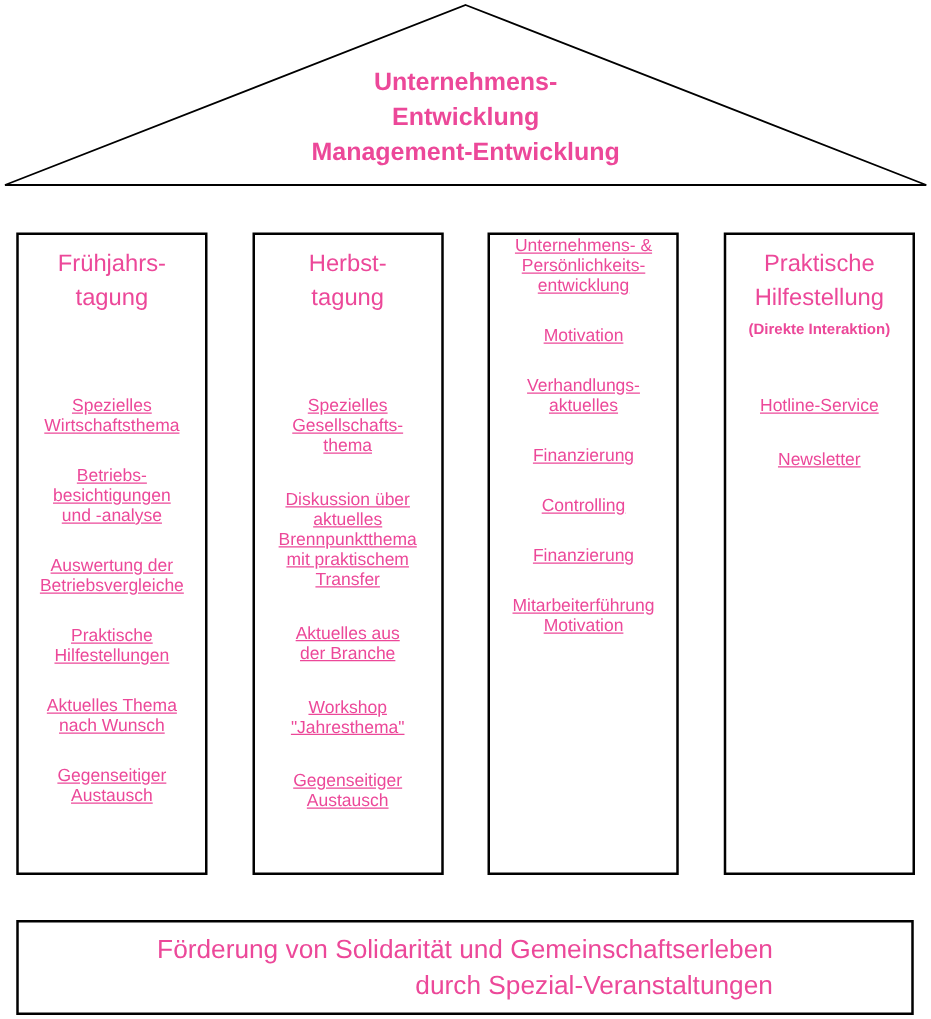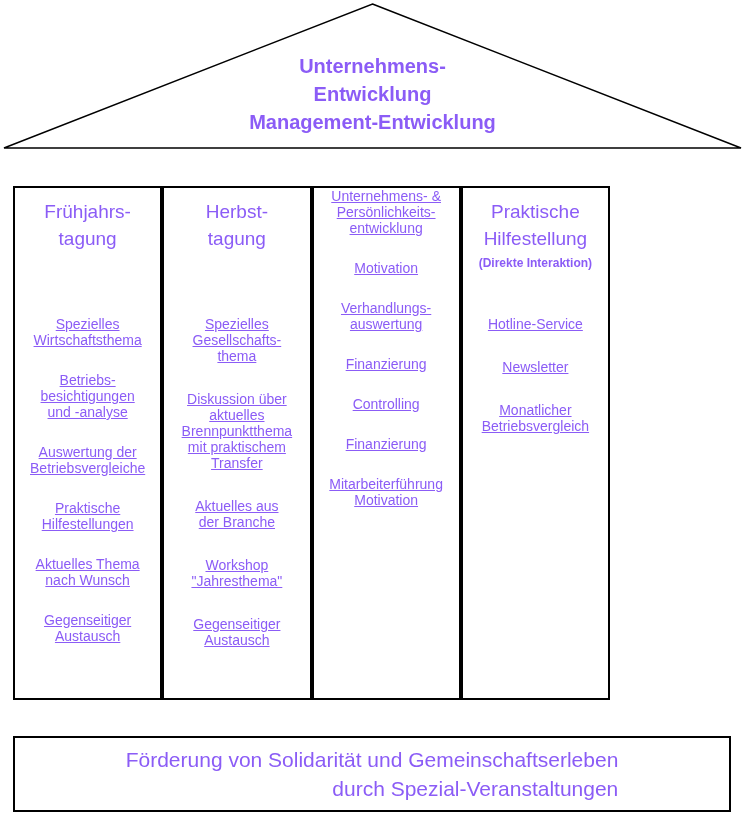--- a/index.html
+++ b/index.html
@@ -1,41 +1,41 @@
 <!DOCTYPE html>
 <html><head>
 <meta charset="utf-8">
 <style>
   html, body { margin: 0; padding: 0; background: #fff; }
   .canvas {
     position: relative;
     width: 745px;
     height: 815px;
     background: #ffffff;
-    color: #8b5cf6;
+    color: #ec4899;
     font-family: "Liberation Sans", sans-serif;
     overflow: hidden;
   }
   .roof-svg { position: absolute; top: 0; left: 0; width: 745px; height: 152px; display: block; }
   .roof-text {
     position: absolute;
     top: 52px;
     left: 0;
     width: 745px;
     text-align: center;
     font-size: 20px;
     font-weight: bold;
     line-height: 28px;
     white-space: pre-line;
   }
   .pillars {
     position: absolute;
     top: 186px;
     left: 13px;
-    width: 597px;
+    width: 719px;
     display: flex;
     justify-content: space-between;
   }
   .pillar {
     width: 153px;
     height: 514px;
     border: 2px solid #000;
     box-sizing: border-box;
     text-align: center;
     overflow: hidden;
@@ -145,40 +145,38 @@
       </div>
     </div>
 
     <div class="pillar">
       <div class="pillar-items">
         <div class="pillar-item">Unternehmens- &amp;
 Persönlichkeits-
 entwicklung</div>
         <div class="pillar-item">Motivation</div>
         <div class="pillar-item">Verhandlungs-
-auswertung</div>
+aktuelles</div>
         <div class="pillar-item">Finanzierung</div>
         <div class="pillar-item">Controlling</div>
         <div class="pillar-item">Finanzierung</div>
         <div class="pillar-item">Mitarbeiterführung
 Motivation</div>
       </div>
     </div>
 
     <div class="pillar">
       <div class="pillar-title-block">
         <div class="pillar-title">Praktische
 Hilfestellung</div>
         <div class="pillar-subtitle">(Direkte Interaktion)</div>
       </div>
       <div class="pillar-items wide-gap">
         <div class="pillar-item">Hotline-Service</div>
         <div class="pillar-item">Newsletter</div>
-        <div class="pillar-item">Monatlicher
-Betriebsvergleich</div>
       </div>
     </div>
 
   </div>
 
   <div class="base-bar">
     <div class="base-text">Förderung von Solidarität und Gemeinschaftserleben
 durch Spezial-Veranstaltungen</div>
   </div>
 

